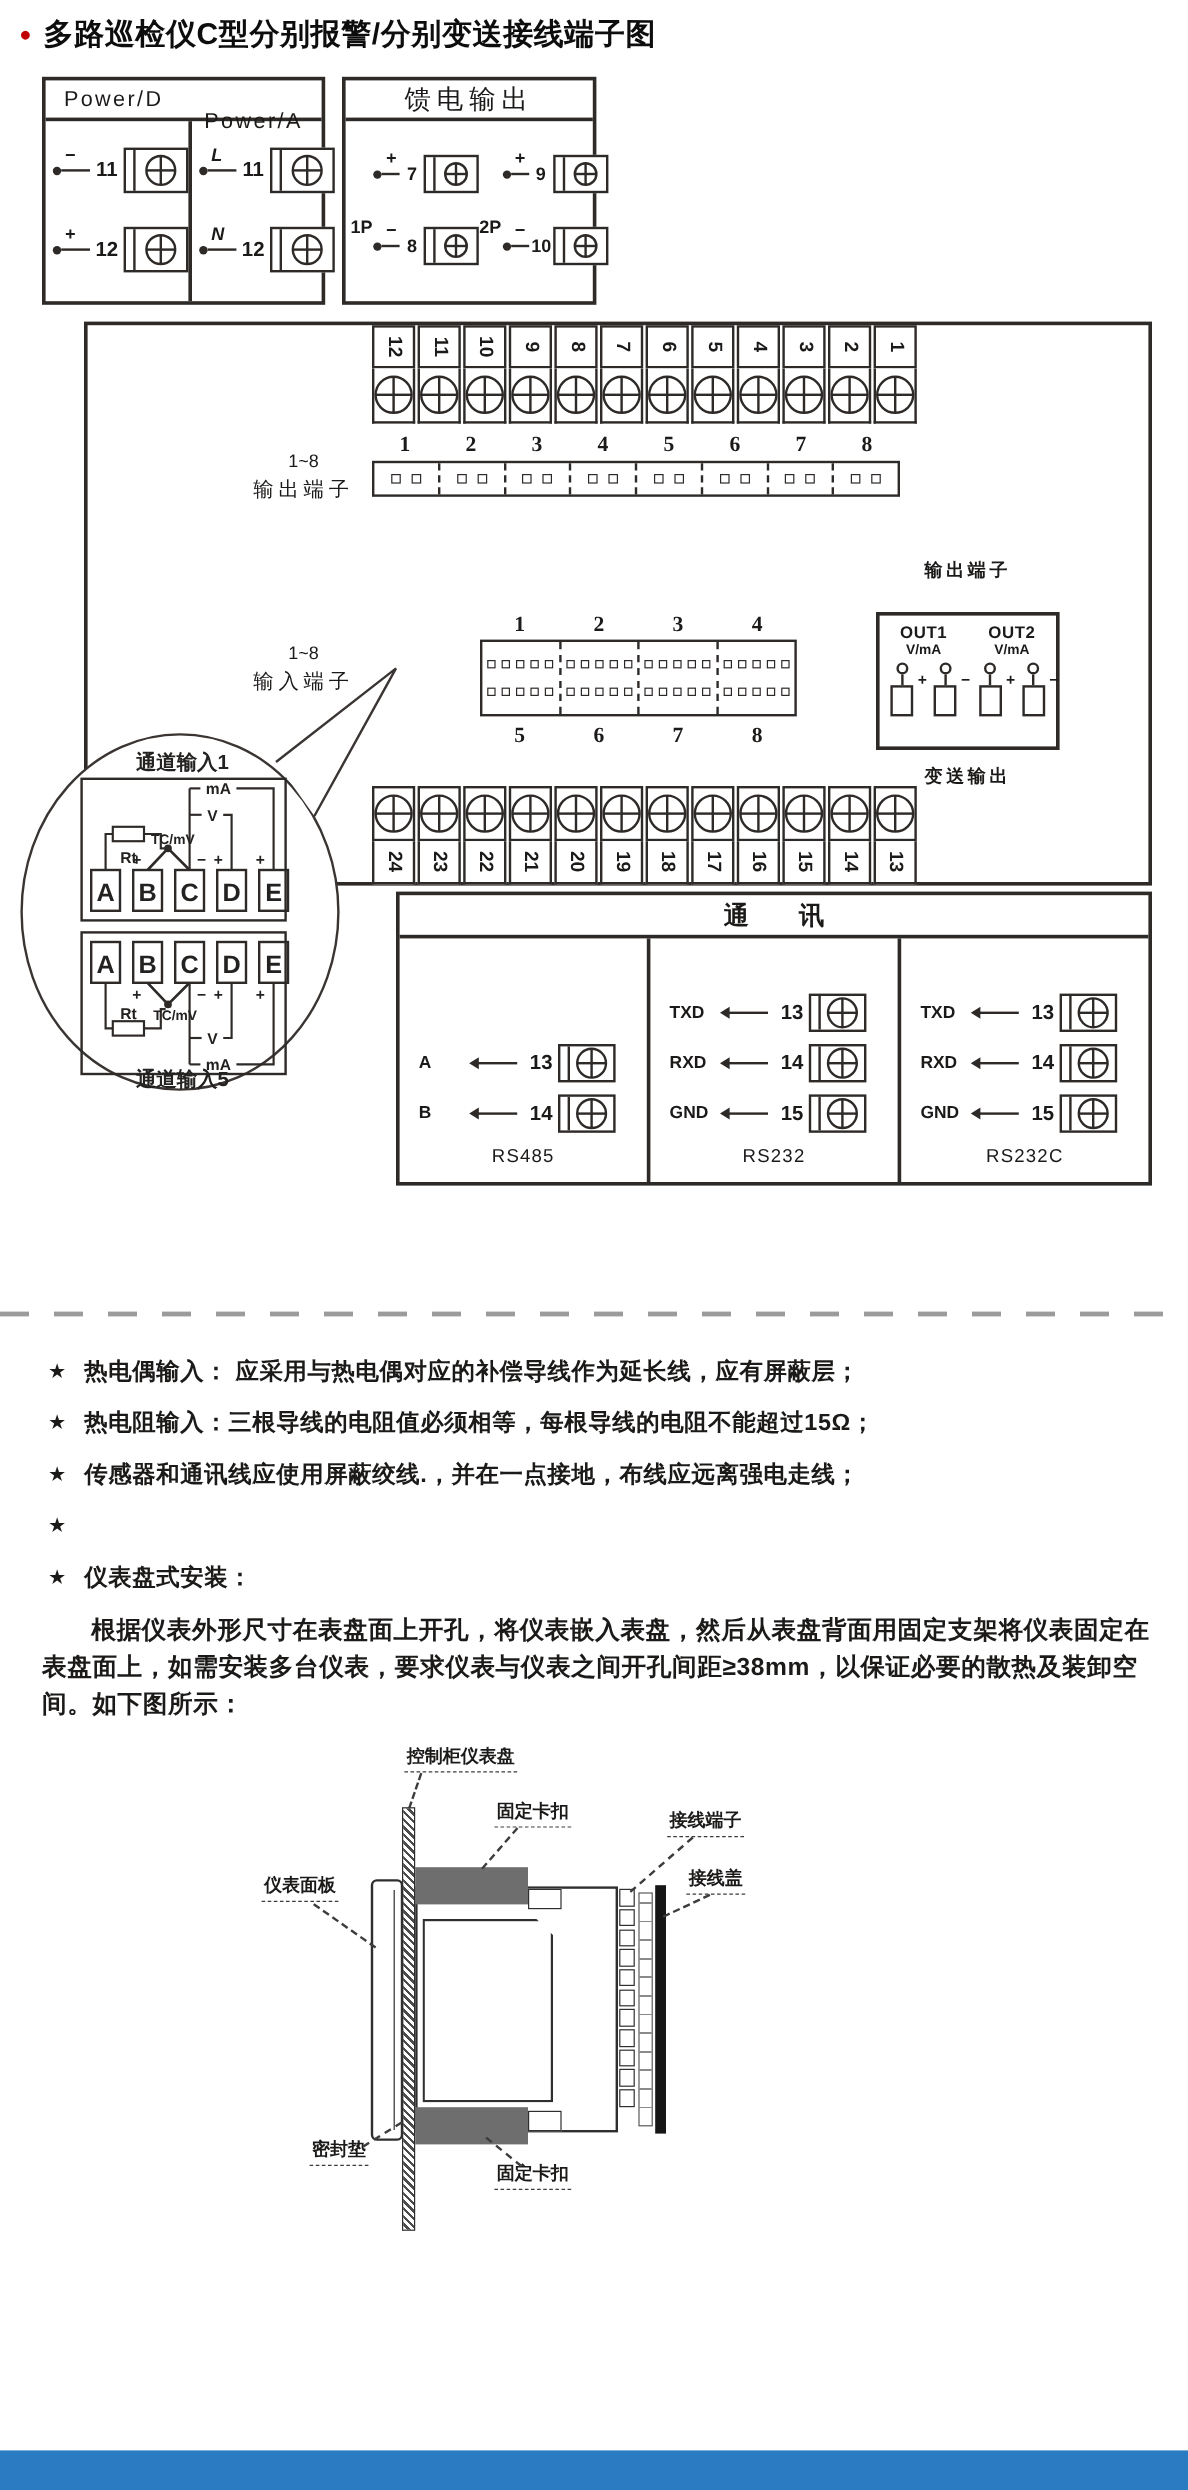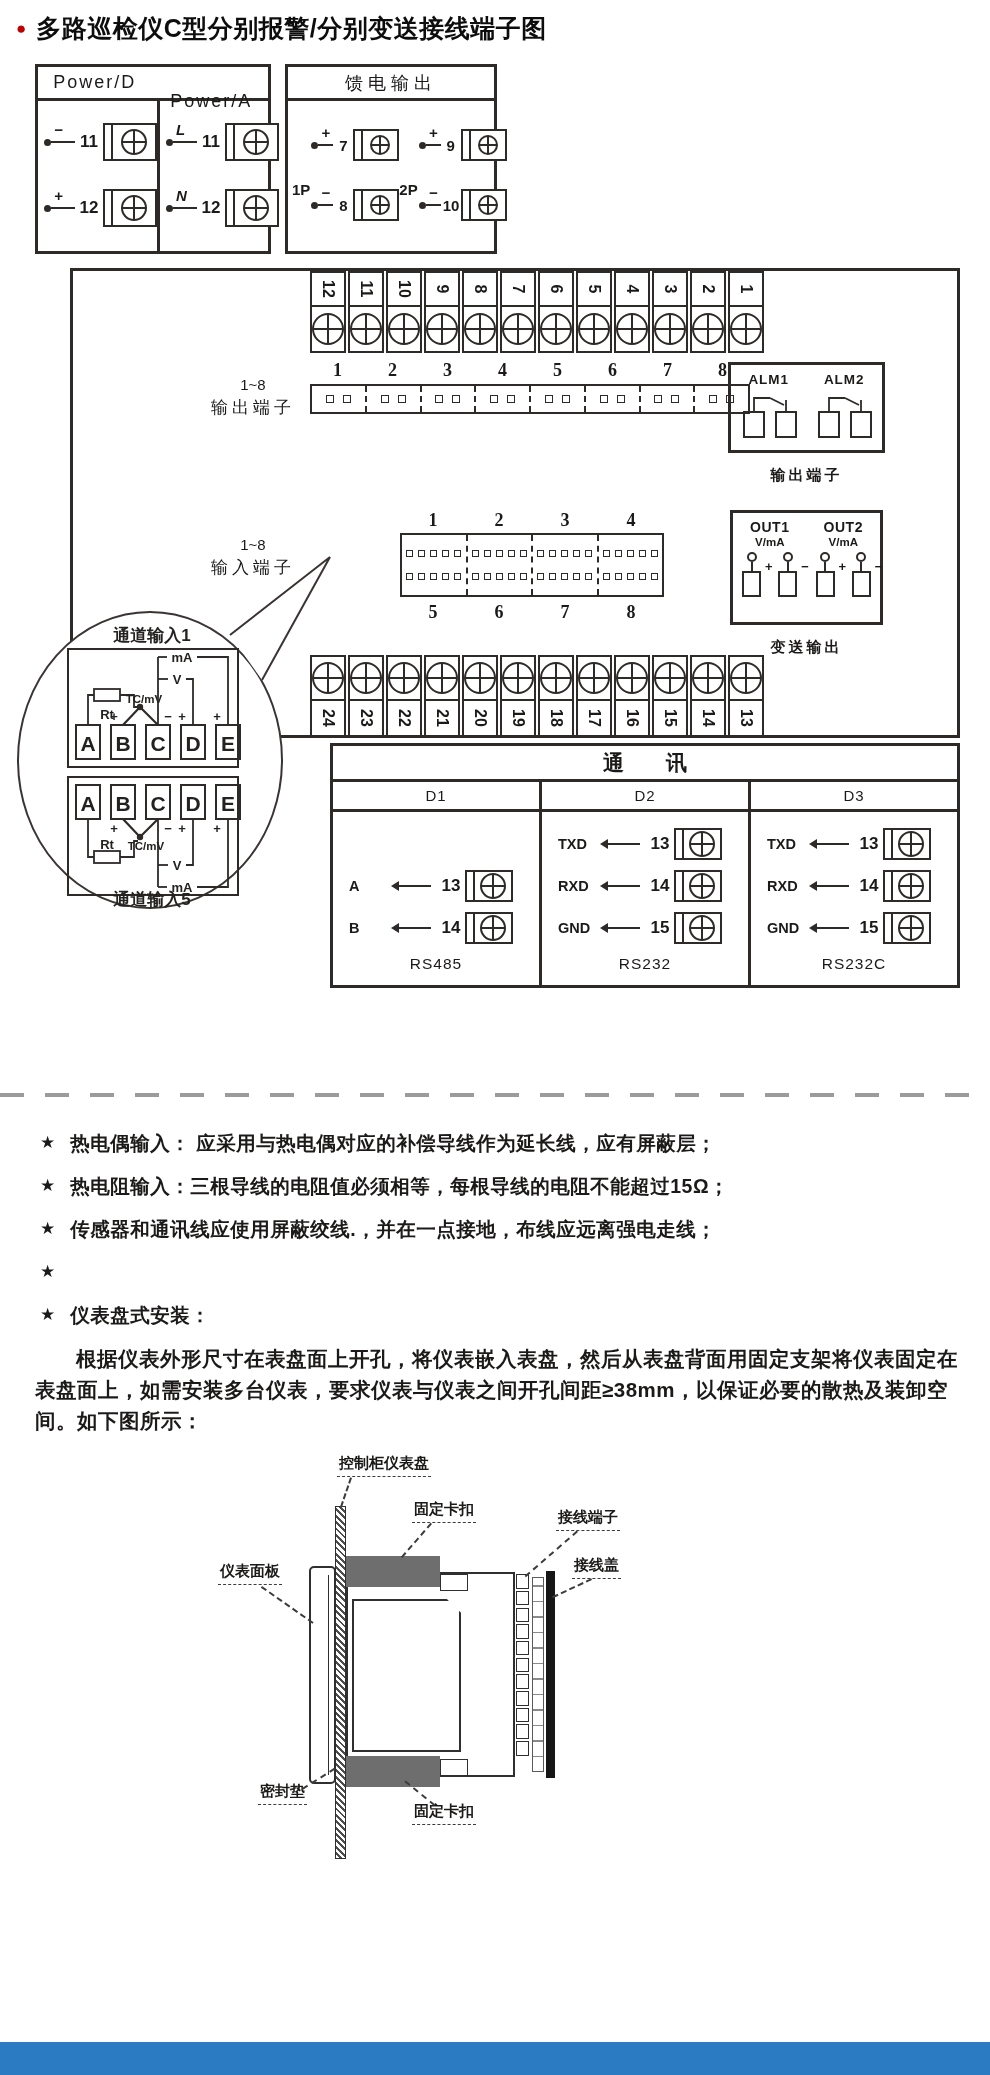--- a/index.html
+++ b/index.html
@@ -32,21 +32,21 @@
   .pw { position:absolute; left:35px; top:64px; width:236px; height:190px; border:3px solid var(--ln); display:flex; flex-direction:column; }
   .pw-head { display:flex; height:34px; border-bottom:3px solid var(--ln); flex:none; }
   .pw-head > div { flex:1; display:flex; align-items:center; justify-content:center; font-size:18px; letter-spacing:2px; }
   .pw-head > div + div { border-left:3px solid var(--ln);margin-top:34px; }
   .pw-body { flex:1; display:flex; }
   .pw-colm { flex:1; display:flex; flex-direction:column; justify-content:space-around; padding:8px 0 10px 6px; }
   .pw-colm + .pw-colm { border-left:3px solid var(--ln); }
   .trow { display:flex; align-items:center; }
 
   .feed { position:absolute; left:285px; top:64px; width:212px; height:190px; border:3px solid var(--ln); display:flex; flex-direction:column; }
-  .feed-head { height:34px; border-bottom:3px solid var(--ln); display:flex; align-items:center; justify-content:center; font-size:18px; letter-spacing:5px; flex:none; }
+  .feed-head { height:34px; border-bottom:3px solid var(--ln); display:flex; align-items:center; justify-content:center; font-size:22px; letter-spacing:5px; flex:none; }
   .feed-body { flex:1; display:flex; padding:0 4px; }
   .feed-g { flex:1; display:flex; align-items:center; }
   .gname { font-size:15px; font-weight:600; margin:26px 1px 0 0; }
   .feed-rows { flex:1; display:flex; flex-direction:column; justify-content:space-around; height:100%; padding:14px 0 16px 0; }
   .trow.sm .wire { width:15px; }
   .trow.sm .tnum { font-size:15px; min-width:16px; margin:0 2px; }
 
   
   .main-box { position:absolute; left:70px; top:268px; width:890px; height:470px; border:3px solid var(--ln); }
 
@@ -425,38 +425,20 @@
       <div class="ocell">
         <span class="sq"></span>
         <span class="sq"></span>
       </div>
       <div class="ocell">
         <span class="sq"></span>
         <span class="sq"></span>
       </div>
     </div>
 
-  <div class="alm">
-    <div class="alm-unit">
-      <span class="alabel">ALM1</span>
-      <svg width="62" height="52">
-        <rect x="6" y="25" width="20" height="25" fill="none" stroke="#2e2a28" stroke-width="2"></rect>
-        <rect x="38" y="25" width="20" height="25" fill="none" stroke="#2e2a28" stroke-width="2"></rect>
-        <path d="M16 25 V11 H32 M32 11 L46 18 M48 25 V13" fill="none" stroke="#2e2a28" stroke-width="1.8"></path>
-      </svg>
-    </div>
-    <div class="alm-unit">
-      <span class="alabel">ALM2</span>
-      <svg width="62" height="52">
-        <rect x="6" y="25" width="20" height="25" fill="none" stroke="#2e2a28" stroke-width="2"></rect>
-        <rect x="38" y="25" width="20" height="25" fill="none" stroke="#2e2a28" stroke-width="2"></rect>
-        <path d="M16 25 V11 H32 M32 11 L46 18 M48 25 V13" fill="none" stroke="#2e2a28" stroke-width="1.8"></path>
-      </svg>
-    </div>
-  </div>
   <div class="cap" style="left:728px;top:466px;width:157px;">输出端子</div>
 
   <div id="in-nums-top" class="num-row" style="left:400px;top:510px;width:264px;">
       <span>1</span>
       <span>2</span>
       <span>3</span>
       <span>4</span>
     </div>
   <div class="dual-label" style="left:198px;top:536px;">
     <div class="r1">1~8</div>
@@ -745,25 +727,20 @@
         <rect x="171" y="240" width="24" height="34" fill="none" stroke="#2e2a28" stroke-width="2"></rect>
         <text x="183" y="266" text-anchor="middle" font-size="21" font-weight="bold">D</text>
         <rect x="206" y="240" width="24" height="34" fill="none" stroke="#2e2a28" stroke-width="2"></rect>
         <text x="218" y="266" text-anchor="middle" font-size="21" font-weight="bold">E</text>
       </g>
     <text x="142" y="360" text-anchor="middle" font-size="17" font-weight="bold">通道输入5</text>
   </svg>
 
   <div class="comm">
     <div class="comm-title">通 讯</div>
-    <div class="comm-heads">
-      <div>D1</div>
-      <div>D2</div>
-      <div>D3</div>
-    </div>
     <div class="comm-body">
       <div class="comm-col">
         <div class="comm-row">
           <span class="csig">A</span>
           <span class="arrow"></span>
           <span class="cnum">13</span>
           <span class="term-cell cm">
               <span class="notch"></span>
               <span class="sbox">
                 <span class="screw"></span>

